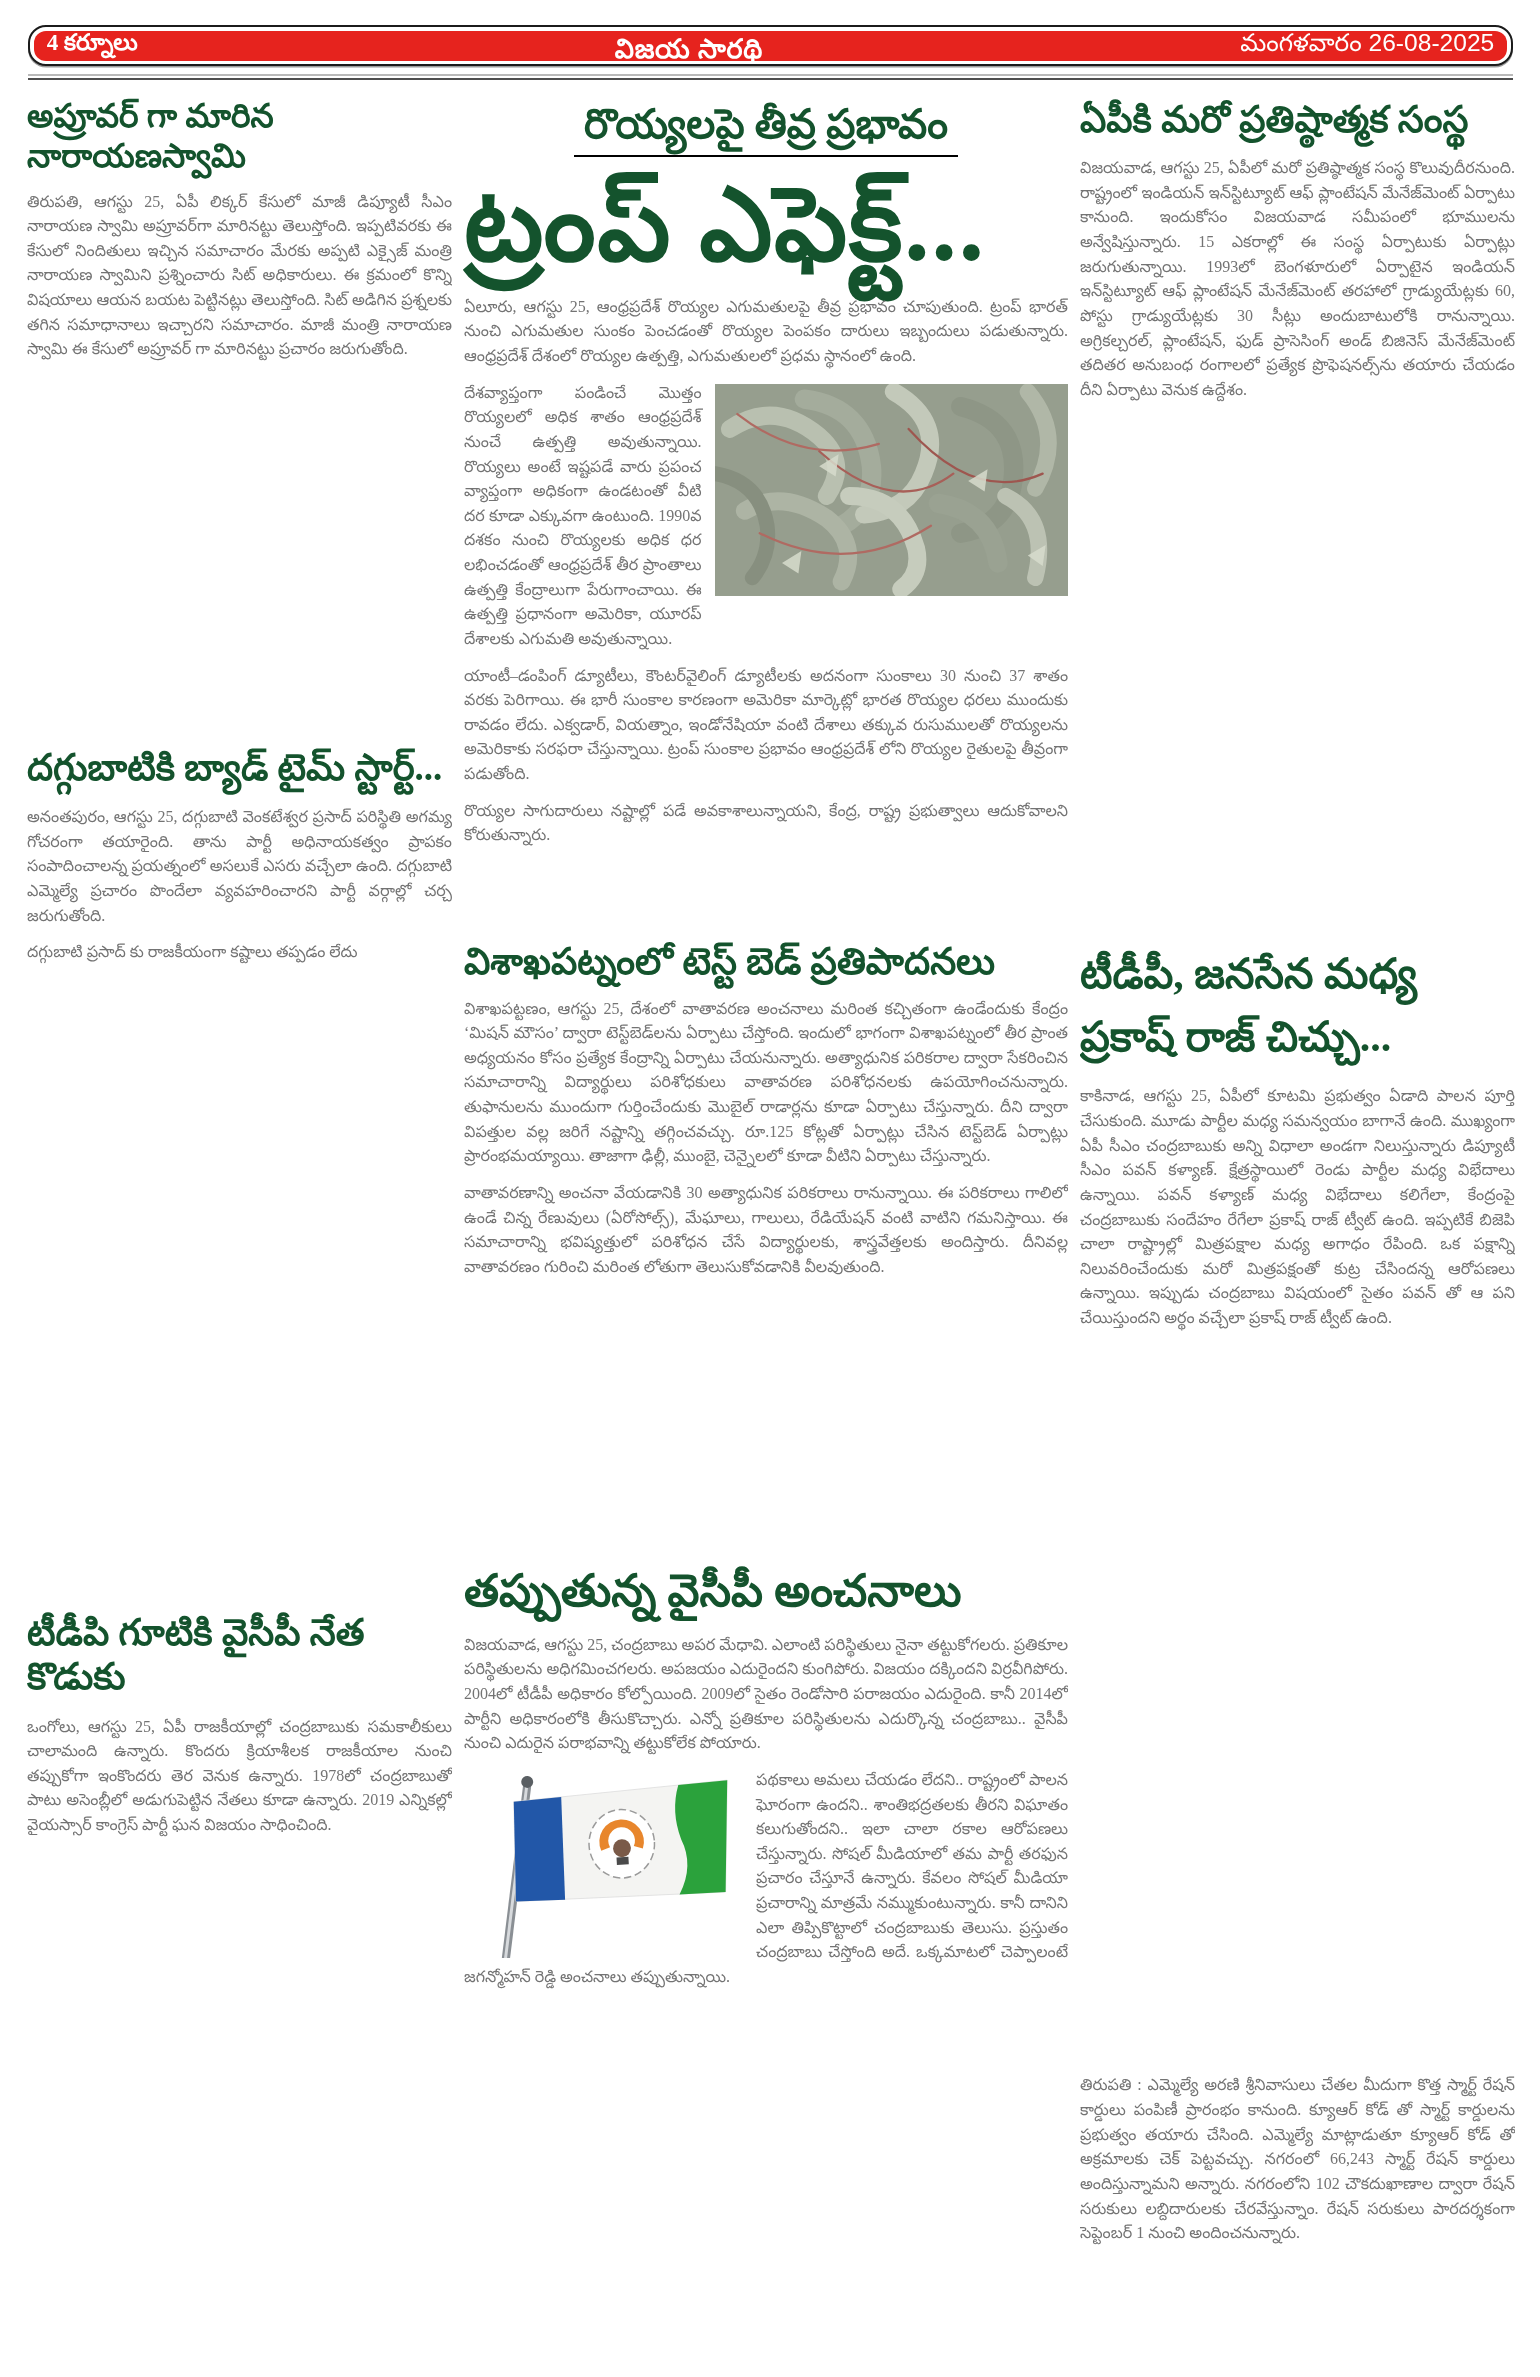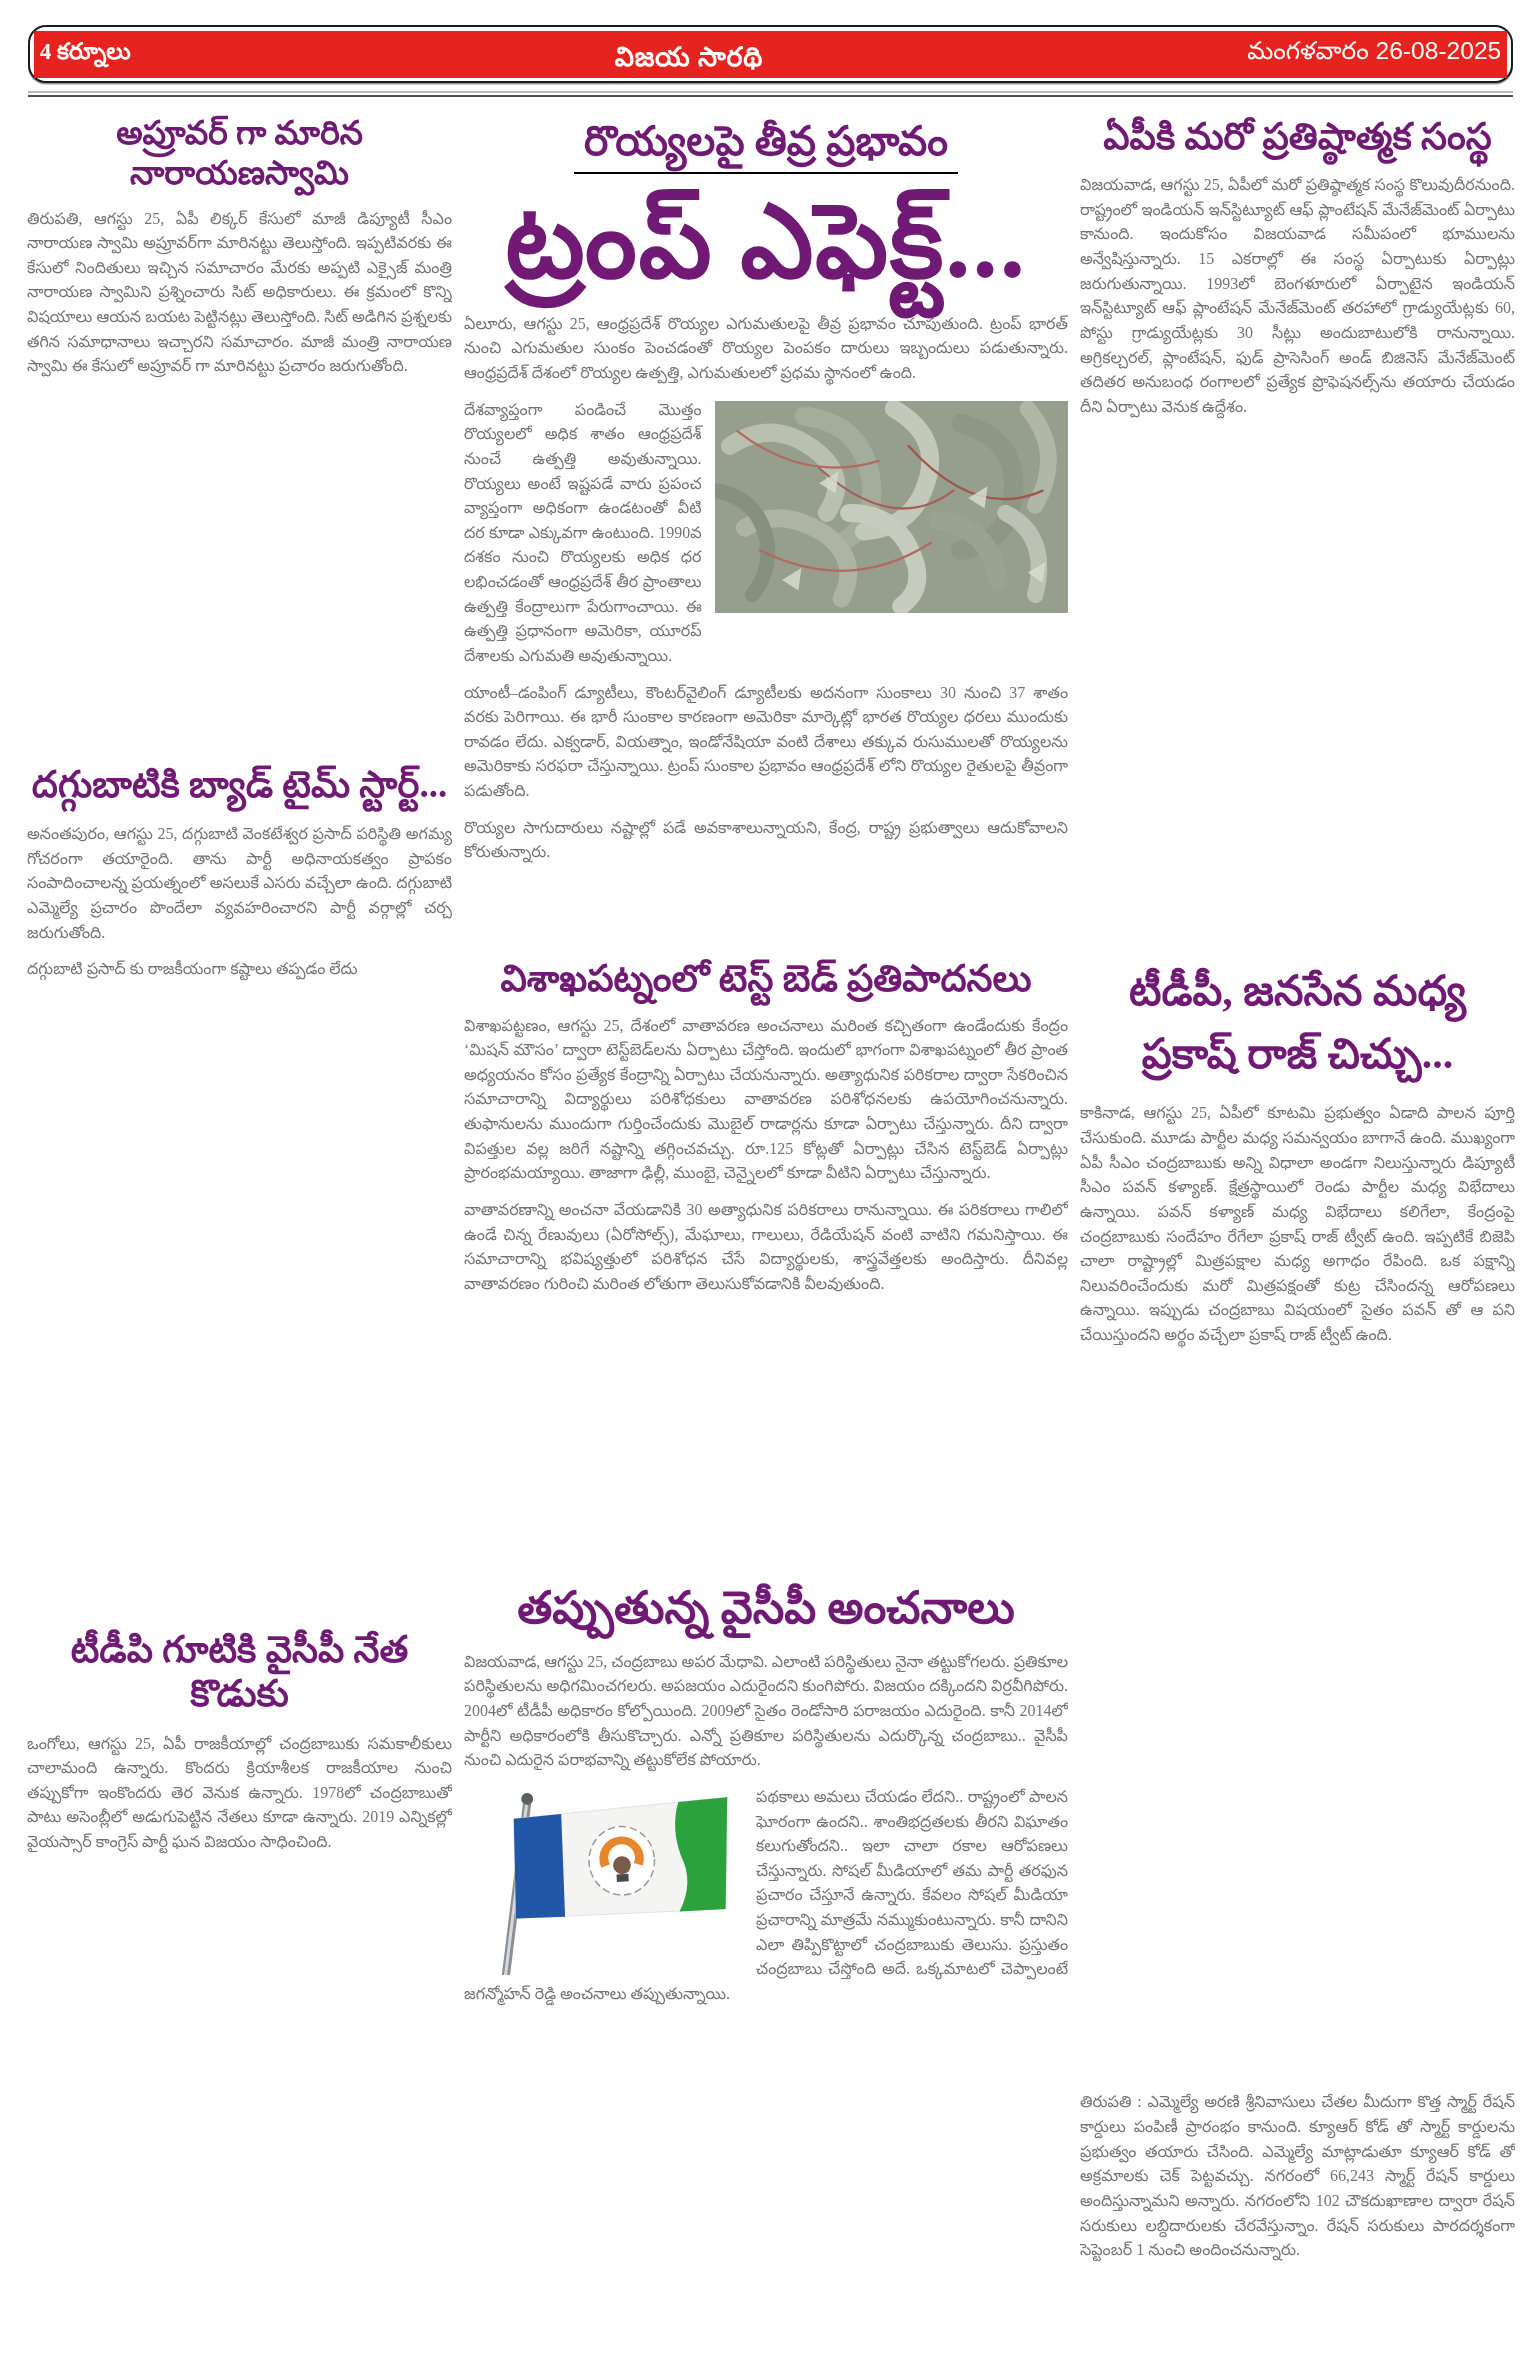--- a/index.html
+++ b/index.html
@@ -8,44 +8,44 @@
     margin:0 auto;overflow:hidden;
     font-family:"Liberation Serif","DejaVu Serif",serif;color:#111;
   }
   
   .mast-wrap{margin:25px 28px 0 28px;}
   .mast-outer{
     border:2.2px solid #1b1b1b;border-radius:18px;background:#ffffff;
     padding:3.7px;box-shadow:0 1.5px 0 #9a9a9a;
   }
   .mast-bar{
-    background:#e6231e;border-radius:0;height:47px;
+    background:#e6231e;border-radius:12px;height:30px;
     display:flex;align-items:center;justify-content:space-between;
-    padding:0 6px;color:#ffffff;
+    padding:0 13px;color:#ffffff;
   }
   .mast-edition{font-size:23px;font-weight:bold;}
   .mast-title{font-size:27px;font-weight:bold;letter-spacing:0.7px;margin-top:13px;}
   .mast-date{font-size:24.6px;font-weight:normal;font-family:"Liberation Sans",sans-serif;}
   .rule-light{height:2.2px;background:#b9b9b9;margin:7.5px 0 0 0;}
   .rule-dark{height:2.2px;background:#4e4e4e;margin:2.2px 0 0 0;}
 
   
   .cols{
     display:grid;grid-template-columns:425px 604px 435px;column-gap:12px;
     margin:9px 27px 0 27px;
   }
   .article{overflow:hidden;}
   p.body{
     font-size:16px;line-height:1.54;text-align:justify;
     margin:0 0 12px 0;color:#737373;
   }
   p.body.closing{margin-bottom:3px;}
 
   
-  .hl{font-weight:bold;color:#701a75;text-align:center;line-height:1.2;}
+  .hl{font-weight:bold;color:#14532d;text-align:left;line-height:1.2;}
   .hl-left1{font-size:33px;margin:7.5px 0 13.4px 0;}
   .hl-left2{font-size:37px;margin:10.4px 0 15px 0;}
   .hl-left3{font-size:37px;margin:10.4px 0 15px 0;}
   .hl-mid-main{font-size:103px;line-height:1.02;margin:6px 0 3px 0;letter-spacing:1.5px;}
   .hl-mid-sub{
     font-size:41px;margin:10.4px auto 16.4px auto;width:fit-content;
     padding:0 10.4px 6px 10.4px;border-bottom:2.2px solid #000;
   }
   .hl-mid2{font-size:37px;margin:10.4px 0 12px 0;}
   .hl-mid3{font-size:45px;margin:15px 0 15px 0;}

